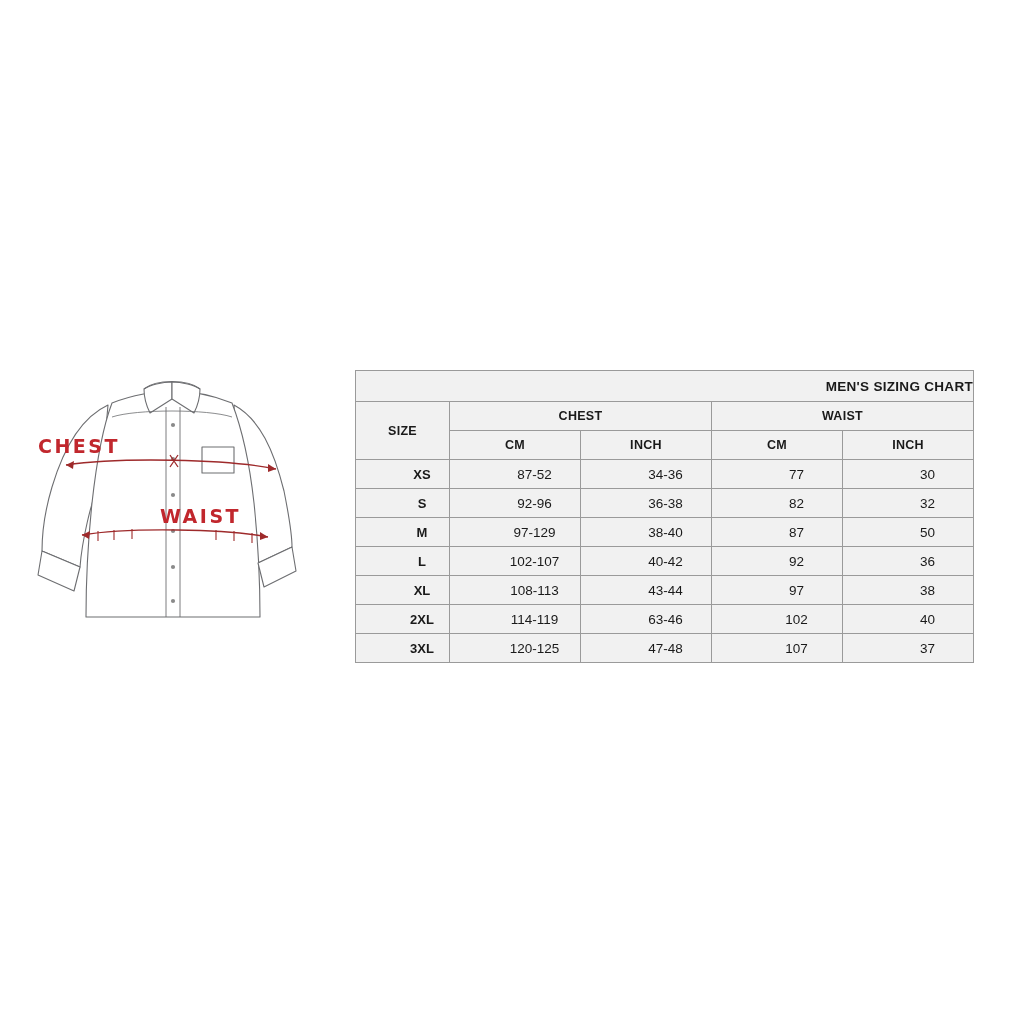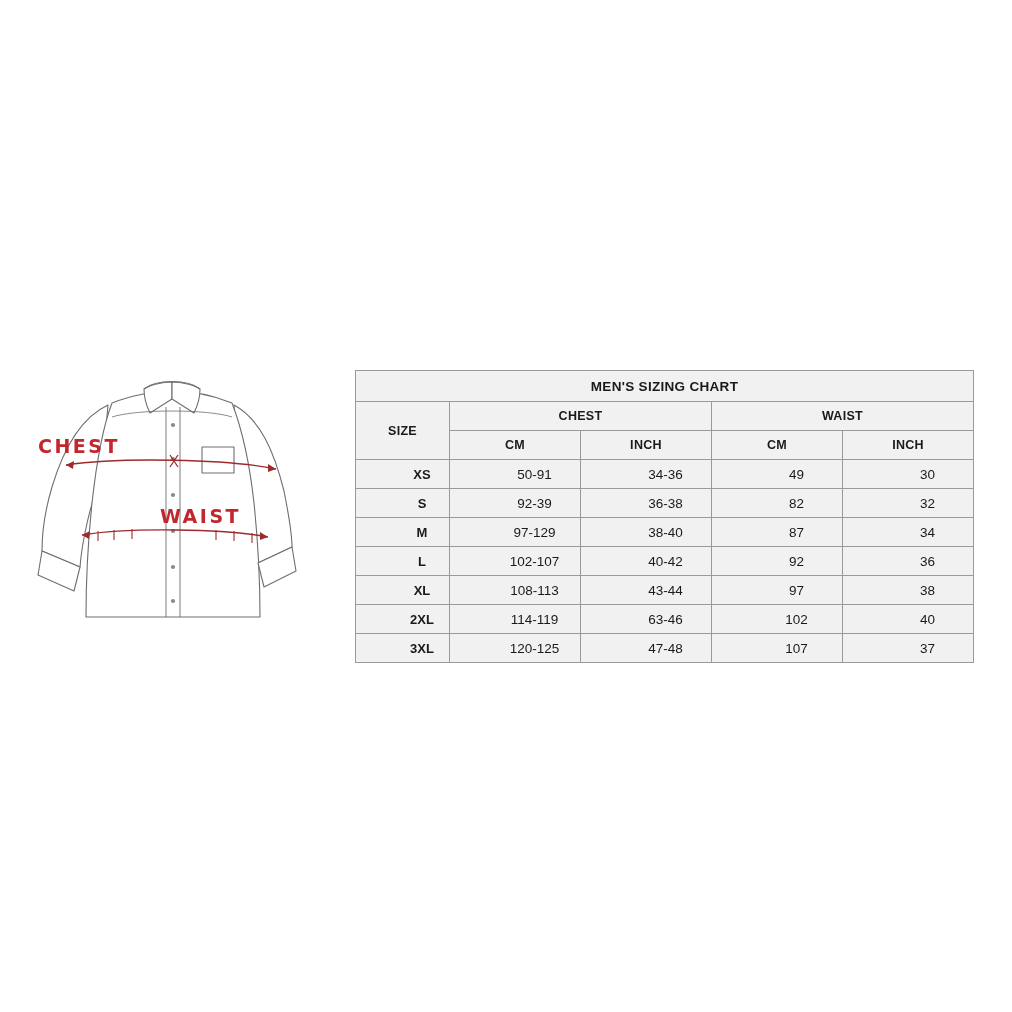--- a/index.html
+++ b/index.html
@@ -63,20 +63,21 @@
     font-weight: normal;
     background: #f1f1f1;
     padding: 0;
     height: 28px;
   }
   #sizing-table .title-cell {
     height: 30px;
     font-weight: bold;
     font-size: 13.5px;
     letter-spacing: 0.3px;
+    text-align: right;
   }
   #sizing-table .grp-head,
   #sizing-table .size-head,
   #sizing-table .unit-head {
     font-weight: bold;
     font-size: 12.5px;
     letter-spacing: 0.3px;
   }
   #sizing-table td.size-cell {
     font-weight: bold;
@@ -170,38 +171,38 @@
       <tr>
         <th class="unit-head">CM</th>
         <th class="unit-head">INCH</th>
         <th class="unit-head">CM</th>
         <th class="unit-head">INCH</th>
       </tr>
     </thead>
     <tbody>
       <tr>
         <td class="size-cell">XS</td>
-        <td>50-91</td>
+        <td>87-52</td>
         <td>34-36</td>
-        <td>49</td>
+        <td>77</td>
         <td>30</td>
       </tr>
       <tr>
         <td class="size-cell">S</td>
-        <td>92-39</td>
+        <td>92-96</td>
         <td>36-38</td>
         <td>82</td>
         <td>32</td>
       </tr>
       <tr>
         <td class="size-cell">M</td>
         <td>97-129</td>
         <td>38-40</td>
         <td>87</td>
-        <td>34</td>
+        <td>50</td>
       </tr>
       <tr>
         <td class="size-cell">L</td>
         <td>102-107</td>
         <td>40-42</td>
         <td>92</td>
         <td>36</td>
       </tr>
       <tr>
         <td class="size-cell">XL</td>

